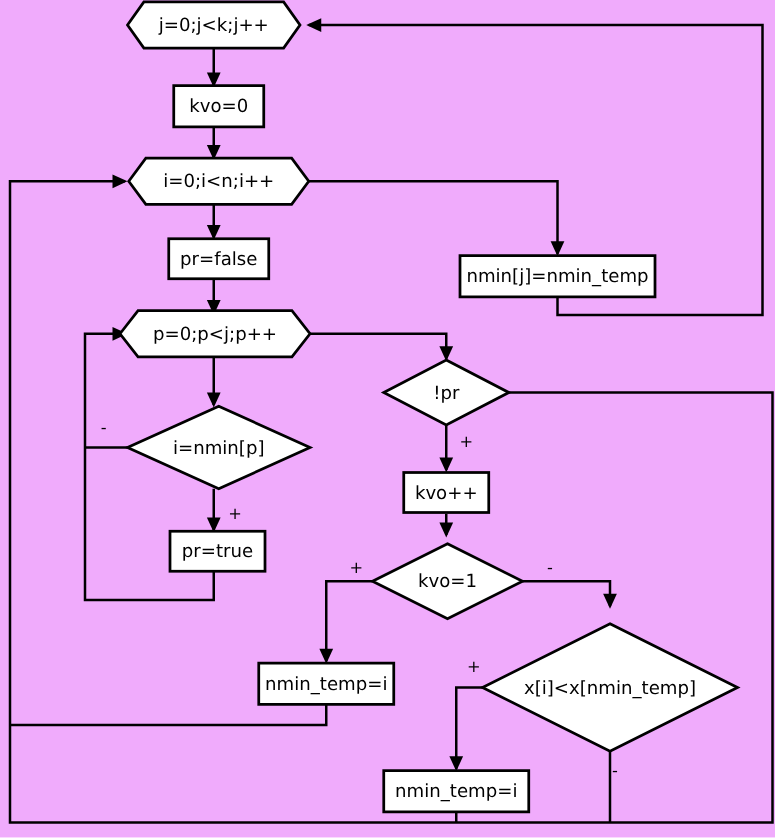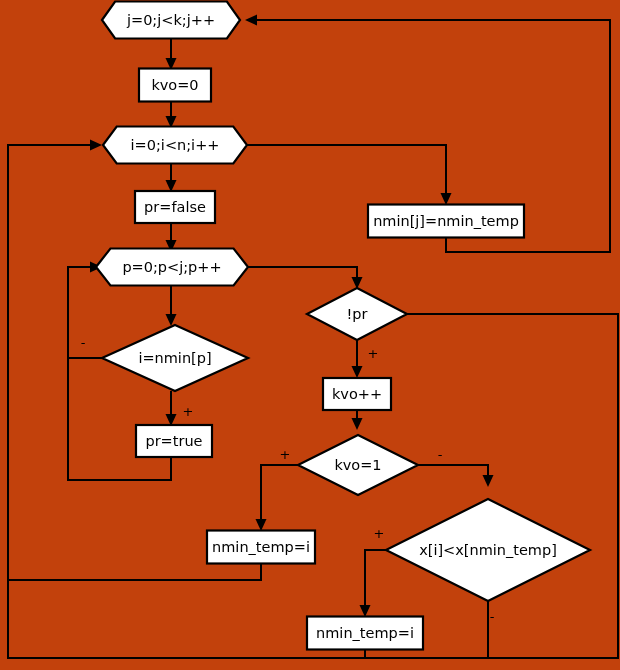--- a/index.html
+++ b/index.html
@@ -4,21 +4,21 @@
 <style>
   html, body {
     margin: 0;
     padding: 0;
     background: #ffffff;
   }
   #chart-root {
     position: relative;
     width: 620px;
     height: 670px;
-    background: #c2410c;
+    background: #f0abfc;
     font-family: "DejaVu Sans", sans-serif;
   }
   svg#flow {
     display: block;
     width: 620px;
     height: 670px;
   }
   .shape {
     fill: #ffffff;
     stroke: #000000;

